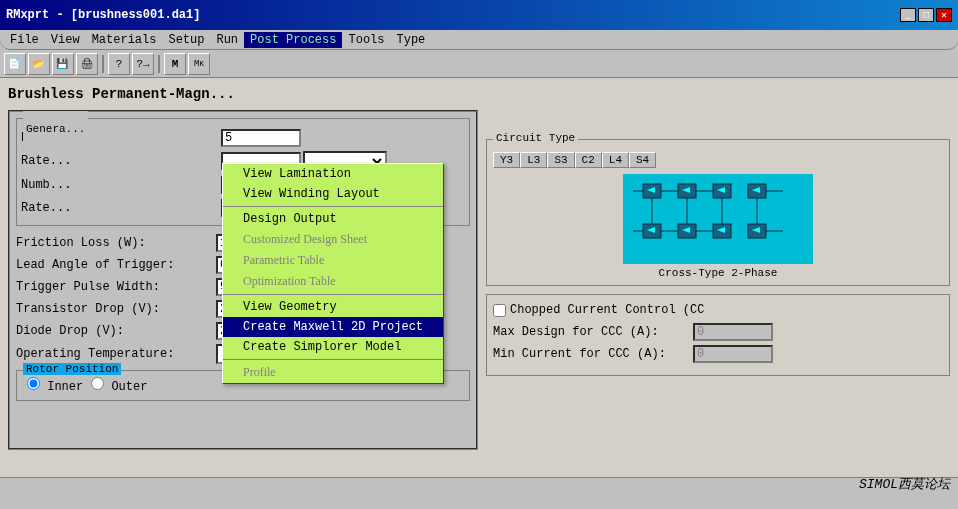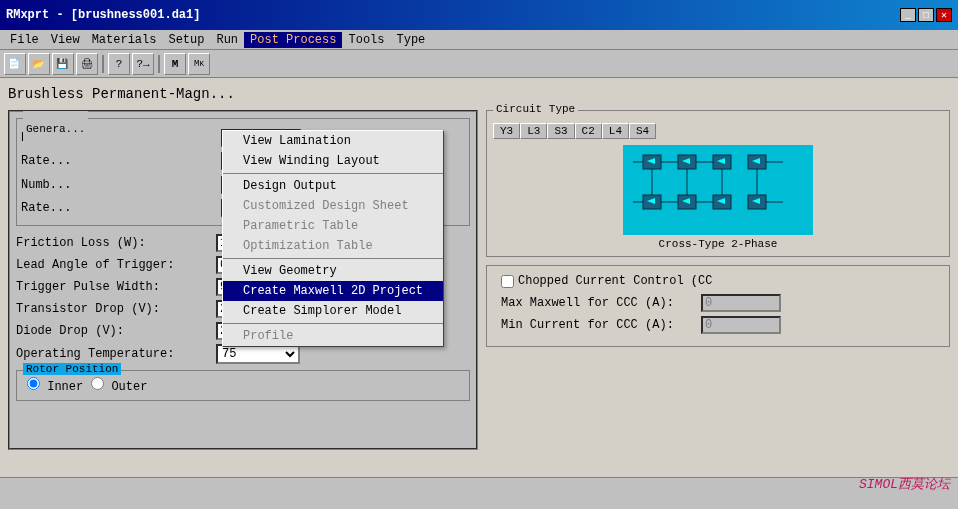--- a/index.html
+++ b/index.html
@@ -33,27 +33,28 @@
       cursor: pointer;
     }
     
     .menu-bar {
       background: #c0c0c0;
       border-bottom: 1px solid #808080;
       display: flex;
       padding: 8px 4px;
       height: 20px;
       align-items: center;
+      border-radius: 10px;
     }
     .menu-item {
       padding: 1px 6px;
       cursor: pointer;
       font-size: 12px;
     }
-    .menu-item.active { background: #000080; color: #fdba74; }
+    .menu-item.active { background: #000080; color: #86efac; }
     
     .toolbar {
       background: #c0c0c0;
       border-bottom: 1px solid #808080;
       padding: 2px 4px;
       display: flex;
       gap: 2px;
       height: 28px;
       align-items: center;
     }
@@ -71,21 +72,21 @@
     .toolbar-sep { width: 2px; background: #808080; height: 18px; margin: 0 2px; }
     
     .main-area {
       background: #d4d0c8;
       padding: 8px;
       height: calc(509px - 22px - 20px - 28px - 20px);
       position: relative;
     }
     .app-title {
       font-size: 14px;
-      font-weight: normal;
+      font-weight: bold;
       margin-bottom: 8px;
       color: #000;
     }
     .content-panel {
       display: flex;
       gap: 8px;
     }
     
     .left-panel {
       background: #c0c0c0;
@@ -187,54 +188,55 @@
       position: relative;
       overflow: hidden;
     }
     .circuit-label {
       text-align: center;
       font-size: 11px;
       margin-top: 3px;
     }
     .chopped-section {
       border: 1px solid #808080;
-      padding: 8px 14px;
+      padding: 8px 6px;
       margin-top: 6px;
     }
     .checkbox-row {
       display: flex;
       align-items: center;
       margin-bottom: 6px;
     }
     .checkbox-label { font-size: 12px; margin-left: 4px; }
     
     .dropdown-container {
       position: absolute;
       top: 52px;
       left: 222px;
       z-index: 1000;
     }
     .dropdown-menu {
-      background: #e5e5e5;
+      background: #bef264;
       border-top: 1px solid #ffffff;
       border-left: 1px solid #ffffff;
       border-right: 1px solid #404040;
       border-bottom: 1px solid #404040;
       min-width: 220px;
       box-shadow: 2px 2px 4px rgba(0,0,0,0.3);
+      margin-top: 33px;
     }
     .dropdown-item {
       padding: 3px 20px;
       cursor: pointer;
       font-size: 12px;
       color: #000;
       white-space: nowrap;
     }
     .dropdown-item.highlighted { background: #000080; color: white; }
-    .dropdown-item.disabled-item { color: #808080; cursor: default; }
+    .dropdown-item.disabled-item { color: #808080; cursor: default; font-family: Liberation Serif, serif; }
     .dropdown-separator {
       border-top: 1px solid #808080;
       margin: 2px 0;
     }
     
     .status-bar {
       position: absolute;
       bottom: 0;
       left: 0;
       right: 0;
@@ -244,21 +246,21 @@
       display: flex;
       align-items: center;
       padding: 0 6px;
       font-size: 11px;
     }
     .watermark {
       position: absolute;
       bottom: 4px;
       right: 8px;
       font-size: 13px;
-      color: #be185d;
+      color: #000000;
       font-style: italic;
     }
     
     .rotor-box {
       border: 1px solid #808080;
       padding: 6px 10px;
       position: relative;
       margin-top: 6px;
     }
     .rotor-box-title {
@@ -368,21 +370,21 @@
             <input type="radio" name="rotor" checked="" style=""> Inner
           </label>
           <label>
             <input type="radio" name="rotor" style=""> Outer
           </label>
         </div>
       </div>
     </div>
 
     <div class="right-panel">
-      <div class="circuit-box" style="padding-top:12px;">
+      <div class="circuit-box" style="padding-top:12px;margin-top:29px;">
         <span class="circuit-box-title">Circuit Type</span>
         <div class="circuit-buttons">
           <button class="circuit-btn">Y3</button>
           <button class="circuit-btn">L3</button>
           <button class="circuit-btn">S3</button>
           <button class="circuit-btn">C2</button>
           <button class="circuit-btn">L4</button>
           <button class="circuit-btn">S4</button>
         </div>
 
@@ -427,21 +429,21 @@
         </div>
         <div class="circuit-label">Cross-Type 2-Phase</div>
       </div>
 
       <div class="chopped-section">
         <div class="checkbox-row">
           <input type="checkbox" style="">
           <span class="checkbox-label">Chopped Current Control (CC</span>
         </div>
         <div class="field-row">
-          <span class="field-label">Max Maxwell for CCC (A):</span>
+          <span class="field-label">Max Design for CCC (A):</span>
           <input class="field-input disabled" value="0" disabled="" style="">
         </div>
         <div class="field-row">
           <span class="field-label">Min Current for CCC (A):</span>
           <input class="field-input disabled" value="0" disabled="" style="">
         </div>
       </div>
     </div>
   </div>
 

